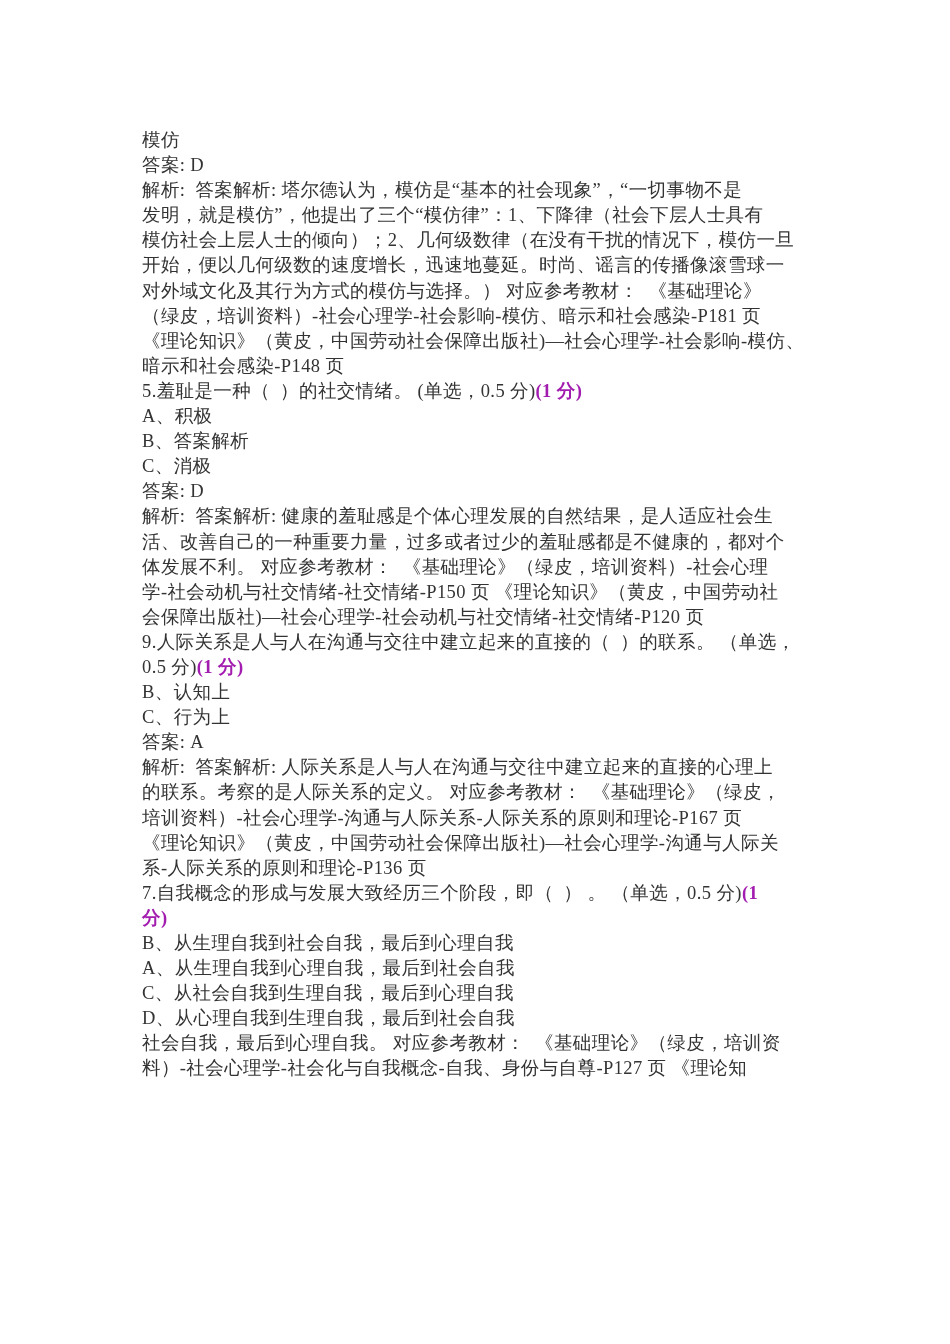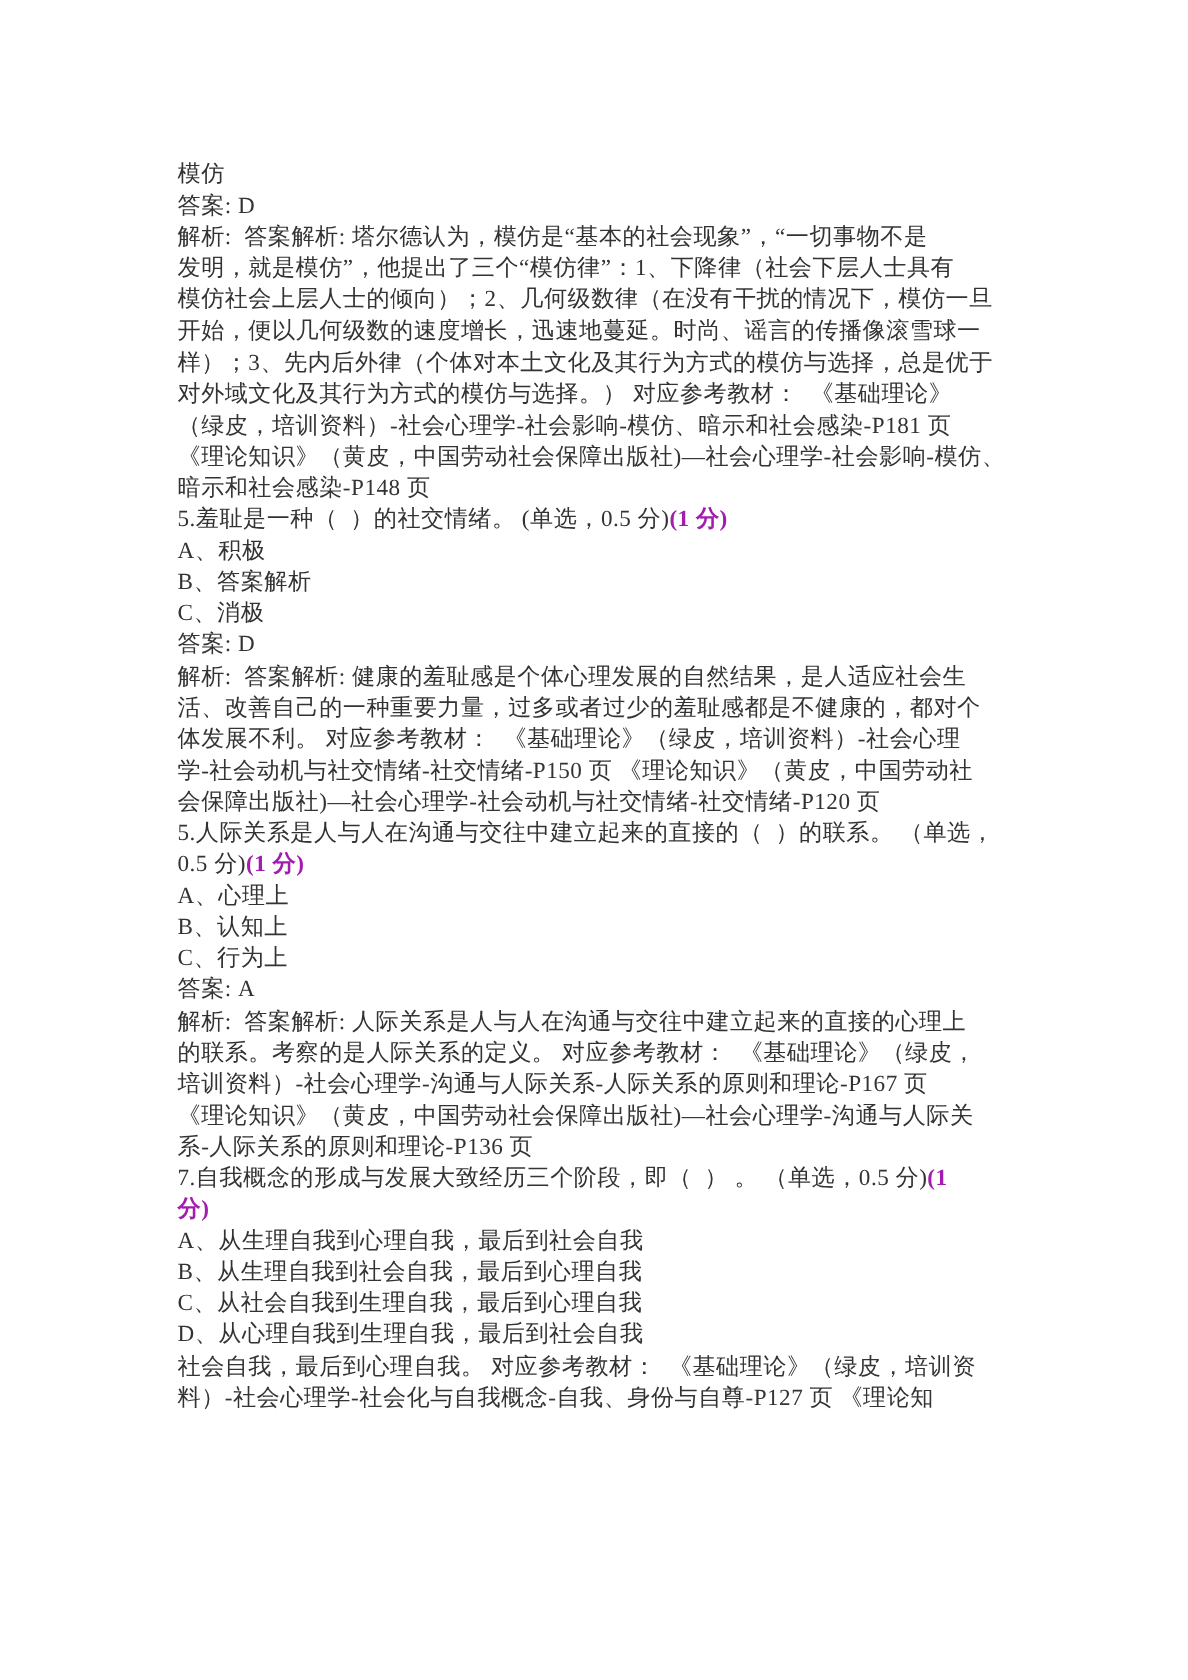--- a/index.html
+++ b/index.html
@@ -38,48 +38,46 @@
 <body>
 
 <div class="page">
   <div class="content">
       <div class="line"><span class="normal">模仿</span></div>
       <div class="line"><span class="normal">答案: D</span></div>
       <div class="line"><span class="normal">解析:  答案解析: 塔尔德认为，模仿是“基本的社会现象”，“一切事物不是</span></div>
       <div class="line"><span class="normal">发明，就是模仿”，他提出了三个“模仿律”：1、下降律（社会下层人士具有</span></div>
       <div class="line"><span class="normal">模仿社会上层人士的倾向）；2、几何级数律（在没有干扰的情况下，模仿一旦</span></div>
       <div class="line"><span class="normal">开始，便以几何级数的速度增长，迅速地蔓延。时尚、谣言的传播像滚雪球一</span></div>
-      <div class="line"><span class="normal">样）；3、先内后外律（个体对本土文化及其行为方式的模仿与选择，总是优于</span></div>
       <div class="line"><span class="normal">对外域文化及其行为方式的模仿与选择。） 对应参考教材：  《基础理论》</span></div>
       <div class="line"><span class="normal">（绿皮，培训资料）-社会心理学-社会影响-模仿、暗示和社会感染-P181 页</span></div>
       <div class="line"><span class="normal">《理论知识》（黄皮，中国劳动社会保障出版社)—社会心理学-社会影响-模仿、</span></div>
       <div class="line"><span class="normal">暗示和社会感染-P148 页</span></div>
       <div class="line"><span class="normal">5.羞耻是一种（  ）的社交情绪。 (单选，0.5 分)</span><span class="muted">(1 分)</span></div>
       <div class="line"><span class="normal">A、积极</span></div>
       <div class="line"><span class="normal">B、答案解析</span></div>
       <div class="line"><span class="normal">C、消极</span></div>
       <div class="line"><span class="normal">答案: D</span></div>
       <div class="line"><span class="normal">解析:  答案解析: 健康的羞耻感是个体心理发展的自然结果，是人适应社会生</span></div>
       <div class="line"><span class="normal">活、改善自己的一种重要力量，过多或者过少的羞耻感都是不健康的，都对个</span></div>
       <div class="line"><span class="normal">体发展不利。 对应参考教材：  《基础理论》（绿皮，培训资料）-社会心理</span></div>
       <div class="line"><span class="normal">学-社会动机与社交情绪-社交情绪-P150 页 《理论知识》（黄皮，中国劳动社</span></div>
       <div class="line"><span class="normal">会保障出版社)—社会心理学-社会动机与社交情绪-社交情绪-P120 页</span></div>
-      <div class="line"><span class="normal">5.人际关系是人与人在沟通与交往中建立起来的直接的（  ）的联系。 （单选，</span></div>
+      <div class="line"><span class="normal">9.人际关系是人与人在沟通与交往中建立起来的直接的（  ）的联系。 （单选，</span></div>
       <div class="line"><span class="normal">0.5 分)</span><span class="muted">(1 分)</span></div>
-      <div class="line"><span class="normal">A、心理上</span></div>
       <div class="line"><span class="normal">B、认知上</span></div>
       <div class="line"><span class="normal">C、行为上</span></div>
       <div class="line"><span class="normal">答案: A</span></div>
       <div class="line"><span class="normal">解析:  答案解析: 人际关系是人与人在沟通与交往中建立起来的直接的心理上</span></div>
       <div class="line"><span class="normal">的联系。考察的是人际关系的定义。 对应参考教材：  《基础理论》（绿皮，</span></div>
       <div class="line"><span class="normal">培训资料）-社会心理学-沟通与人际关系-人际关系的原则和理论-P167 页</span></div>
       <div class="line"><span class="normal">《理论知识》（黄皮，中国劳动社会保障出版社)—社会心理学-沟通与人际关</span></div>
       <div class="line"><span class="normal">系-人际关系的原则和理论-P136 页</span></div>
       <div class="line"><span class="normal">7.自我概念的形成与发展大致经历三个阶段，即（  ） 。 （单选，0.5 分)</span><span class="muted">(1</span></div>
       <div class="line"><span class="muted">分)</span></div>
+      <div class="line"><span class="normal">B、从生理自我到社会自我，最后到心理自我</span></div>
       <div class="line"><span class="normal">A、从生理自我到心理自我，最后到社会自我</span></div>
-      <div class="line"><span class="normal">B、从生理自我到社会自我，最后到心理自我</span></div>
       <div class="line"><span class="normal">C、从社会自我到生理自我，最后到心理自我</span></div>
       <div class="line"><span class="normal">D、从心理自我到生理自我，最后到社会自我</span></div>
       <div class="line"><span class="normal">社会自我，最后到心理自我。 对应参考教材：  《基础理论》（绿皮，培训资</span></div>
       <div class="line"><span class="normal">料）-社会心理学-社会化与自我概念-自我、身份与自尊-P127 页 《理论知</span></div>
     </div>
 </div>
 
 </body></html>

